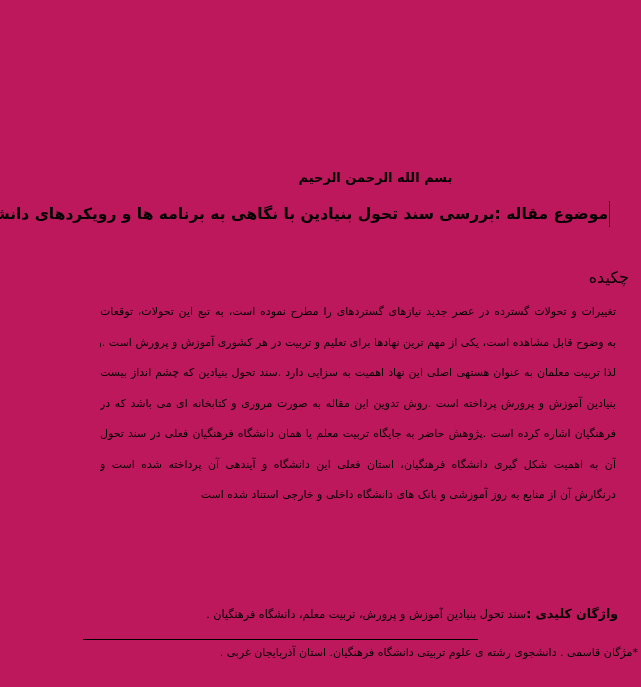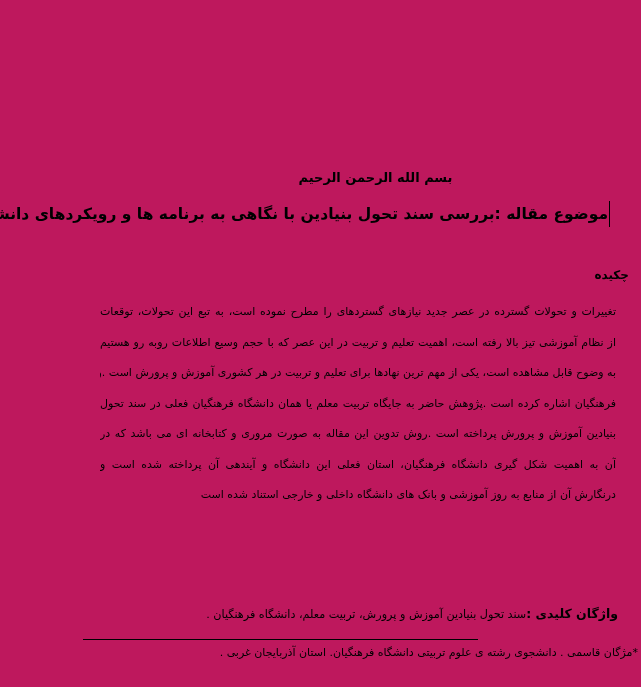--- a/index.html
+++ b/index.html
@@ -54,22 +54,22 @@
     .title {
       font-weight: bold;
       font-size: 15.5px;
       vertical-align: middle;
     }
     .abstract-heading {
       position: absolute;
       top: 268px;
       right: 12px;
       direction: rtl;
-      font-weight: bold;
-      font-size: 12px;
+      font-weight: normal;
+      font-size: 16px;
     }
     .abstract {
       position: absolute;
       top: 300px;
       left: 100px;
       width: 516px;
       direction: rtl;
     }
     .abstract-line {
       height: 30.5px;
@@ -120,24 +120,24 @@
   <div class="bismillah">بسم الله الرحمن الرحیم</div>
 
   <div class="title-wrap">
     <span class="cursor"></span><span class="title">موضوع مقاله :بررسی سند تحول بنیادین با نگاهی به برنامه ها و رویکردهای دانشگاه فرهنگیان</span>
   </div>
 
   <div class="abstract-heading">چکیده</div>
 
   <div class="abstract">
     <div class="abstract-line">تغییرات و تحولات گسترده در عصر جدید نیازهای گستردهای را مطرح نموده است، به تبع این تحولات، توقعات</div>
-    <div class="abstract-line">از نظام آموزشی تیز بالا رفته است، اهمیت تعلیم و تربیت در این عصر که با حجم وسیع اطلاعات روبه رو هستیم</div>
     <div class="abstract-line">به وضوح قابل مشاهده است، یکی از مهم ترین نهادها برای تعلیم و تربیت در هر کشوری آموزش و پرورش است .و</div>
+    <div class="abstract-line">لذا تربیت معلمان به عنوان هستهی اصلی این نهاد اهمیت به سزایی دارد .سند تحول بنیادین که چشم انداز بیست</div>
+    <div class="abstract-line">بنیادین آموزش و پرورش پرداخته است .روش تدوین این مقاله به  صورت مروری و کتابخانه ای می باشد که در</div>
     <div class="abstract-line">فرهنگیان اشاره کرده است .پژوهش حاضر به جایگاه تربیت معلم یا همان دانشگاه فرهنگیان فعلی در سند تحول</div>
-    <div class="abstract-line">بنیادین آموزش و پرورش پرداخته است .روش تدوین این مقاله به  صورت مروری و کتابخانه ای می باشد که در</div>
     <div class="abstract-line">آن به اهمیت شکل گیری دانشگاه فرهنگیان، استان فعلی این دانشگاه و آیندهی آن پرداخته شده است و</div>
     <div class="abstract-line last">درنگارش آن از منابع به روز آموزشی و بانک های دانشگاه داخلی و خارجی استناد شده است</div>
   </div>
 
   <div class="keywords">
     <span class="kw-label">واژگان  کلیدی :</span><span>سند تحول بنیادین آموزش و پرورش، تربیت معلم، دانشگاه فرهنگیان .</span>
   </div>
 
   <div class="footnote-rule"></div>
   <div class="footnote">*مژگان قاسمی . دانشجوی رشته ی علوم تربیتی دانشگاه فرهنگیان. استان آذربایجان غربی .</div>

